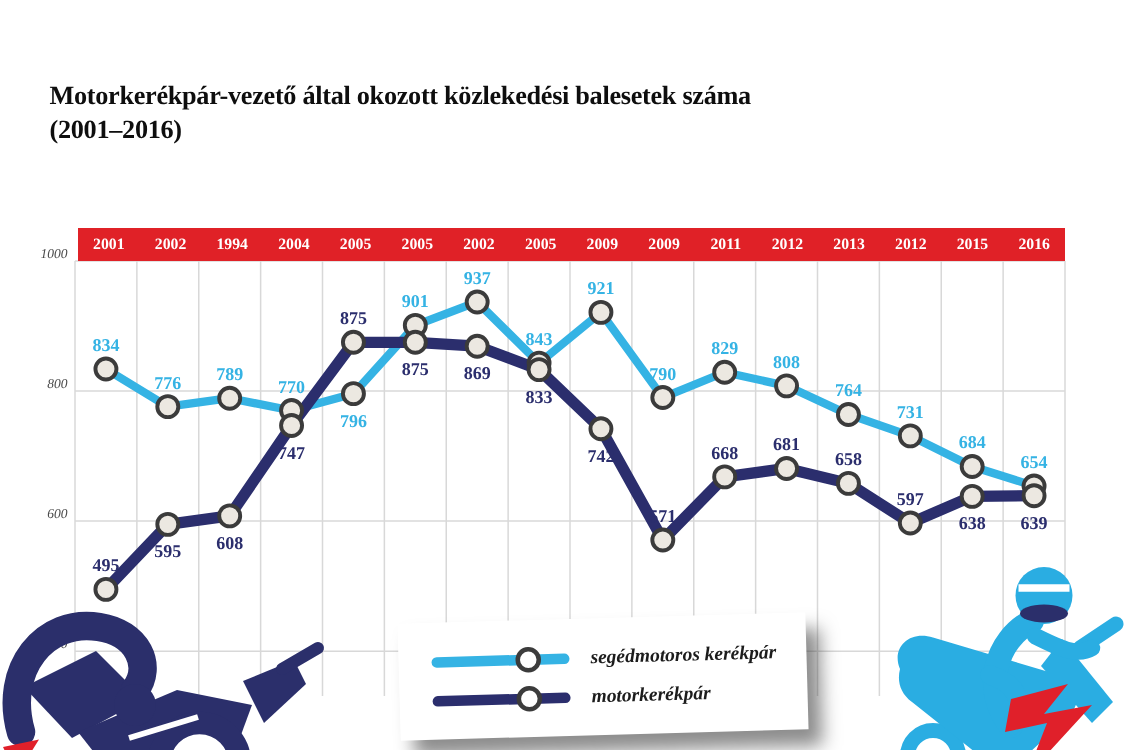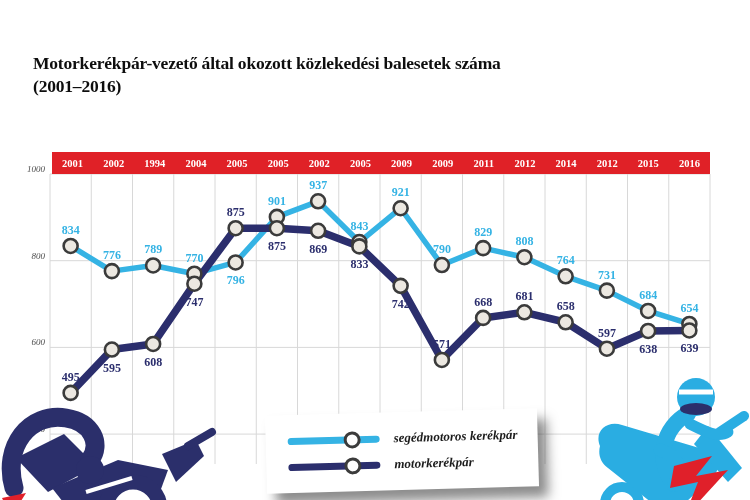--- a/index.html
+++ b/index.html
@@ -140,21 +140,21 @@
       <div class="cell">1994</div>
       <div class="cell">2004</div>
       <div class="cell">2005</div>
       <div class="cell">2005</div>
       <div class="cell">2002</div>
       <div class="cell">2005</div>
       <div class="cell">2009</div>
       <div class="cell">2009</div>
       <div class="cell">2011</div>
       <div class="cell">2012</div>
-      <div class="cell">2014</div>
+      <div class="cell">2013</div>
       <div class="cell">2012</div>
       <div class="cell">2015</div>
       <div class="cell">2016</div>
     </div>
 
   <svg class="decor decor-left" viewBox="0 0 255 148">
     <path d="M16,62 L64,38 L96,70 L48,96 Z" fill="#2b2f6b"></path>
     <path d="M52,92 L118,64 L168,74 L154,112 L74,120 Z" fill="#2b2f6b"></path>
     <circle cx="133" cy="113" r="27" fill="#fff" stroke="#2b2f6b" stroke-width="15"></circle>
     <path d="M14,92 C2,50 30,16 66,22 C92,26 102,48 90,64" stroke="#2b2f6b" stroke-width="19" fill="none" stroke-linecap="round"></path>

